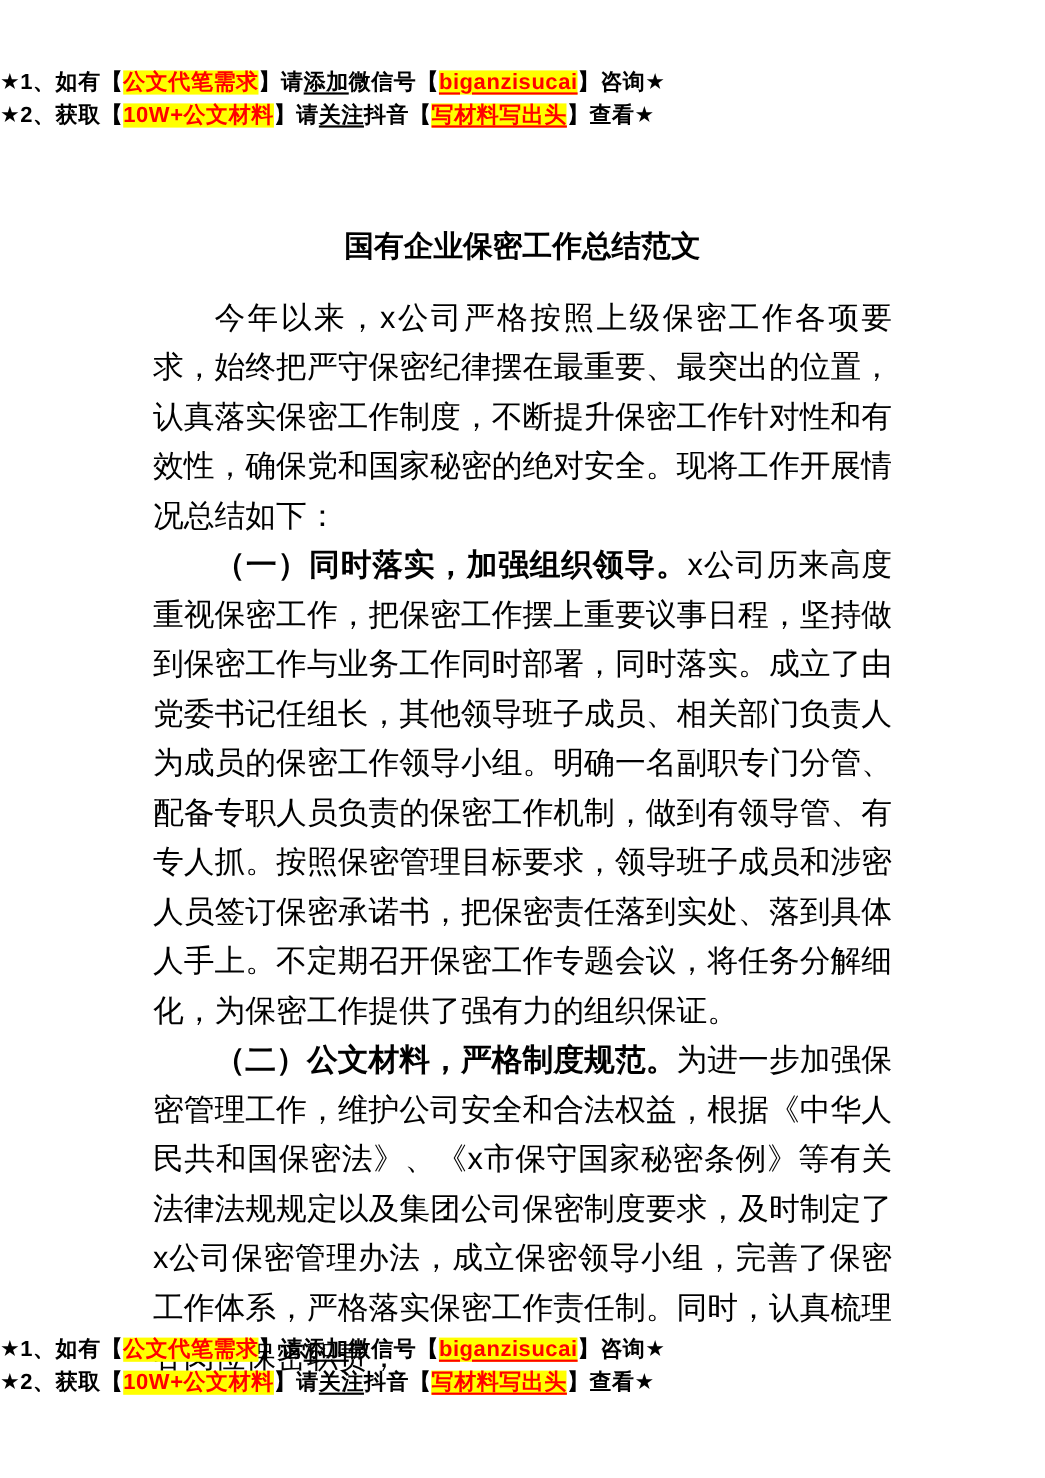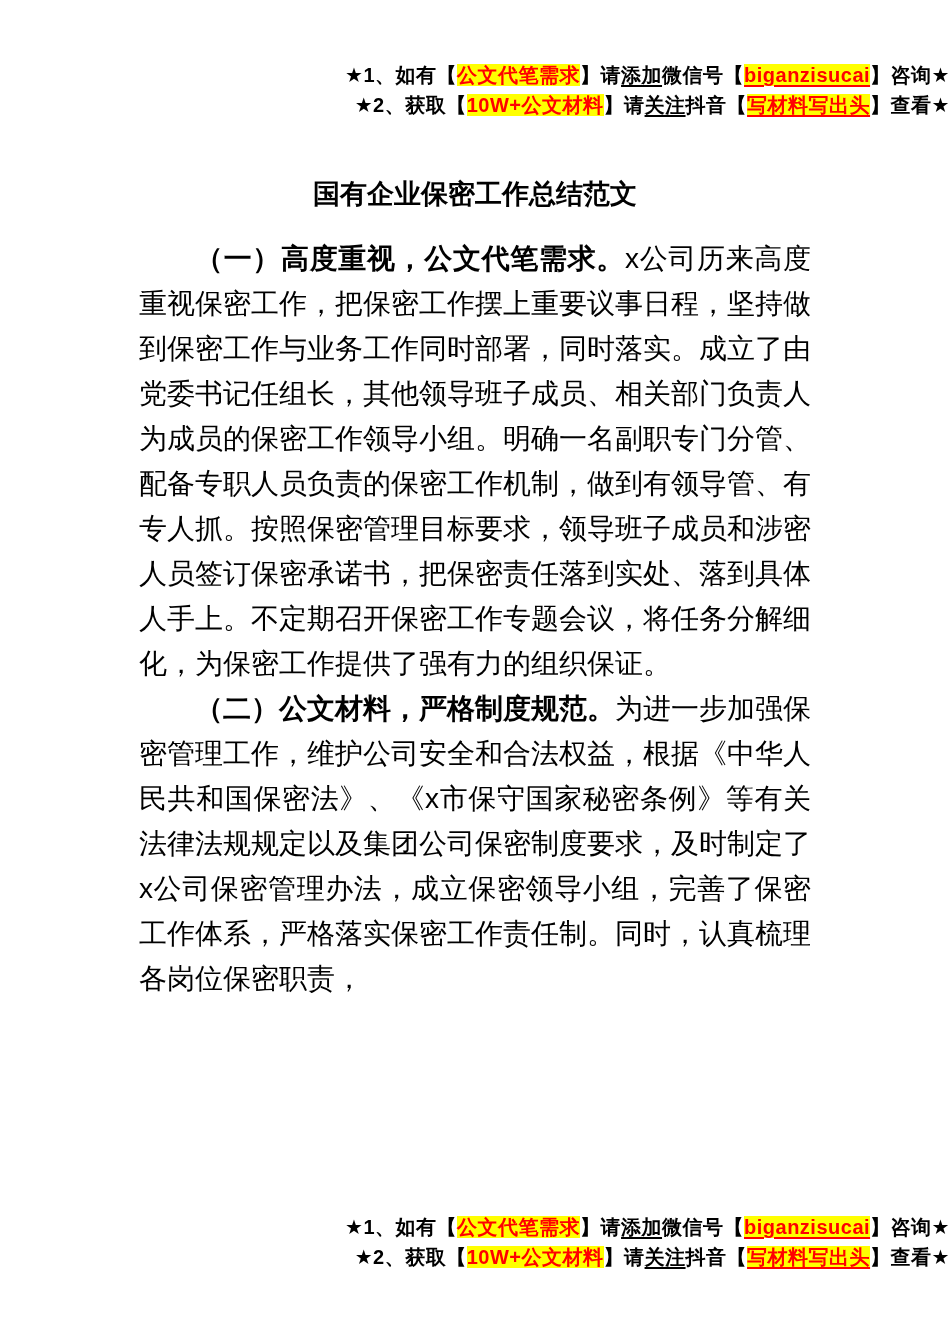--- a/index.html
+++ b/index.html
@@ -18,33 +18,33 @@
     width:950px;
     height:1344px;
     background:#ffffff;
     overflow:hidden;
     margin:0 auto;
   }
   .promo{
     position:absolute;
     left:0;
     width:100%;
-    text-align:right;
+    text-align:left;
     font-weight:bold;
     font-size:20px;
     line-height:30px;
     letter-spacing:0.5px;
   }
   .promo-top{top:60px;}
   .promo-bottom{top:1212px;}
   .promo .line{white-space:nowrap;}
   .content{
     position:absolute;
     left:139px;
-    top:170px;
+    top:200px;
     width:672px;
   }
   .doc-title{
     font-size:27px;
     font-weight:bold;
     text-align:center;
     line-height:48px;
     margin:0 0 18px 0;
   }
   .para{
@@ -72,21 +72,22 @@
 
 <div class="page">
 
   <div class="promo promo-top">
     <div class="line"><span>★1、如有【</span><span class="hl-red">公文代笔需求</span><span>】请</span><span class="u">添加</span><span>微信号【</span><span class="hl-red u">biganzisucai</span><span>】咨询★</span></div>
     <div class="line"><span>★2、获取【</span><span class="hl-red">10W+公文材料</span><span>】请</span><span class="u">关注</span><span>抖音【</span><span class="hl-red u">写材料写出头</span><span>】查看★</span></div>
   </div>
 
   <div class="content">
     <h1 class="doc-title">国有企业保密工作总结范文</h1>
-    <p class="para"><span class="b">（一）高度重视，公文代笔需求。</span><span>x公司历来高度重视保密工作，把保密工作摆上重要议事日程，坚持做到保密工作与业务工作同时部署，同时落实。成立了由党委书记任组长，其他领导班子成员、相关部门负责人为成员的保密工作领导小组。明确一名副职专门分管、配备专职人员负责的保密工作机制，做到有领导管、有专人抓。按照保密管理目标要求，领导班子成员和涉密人员签订保密承诺书，把保密责任落到实处、落到具体人手上。不定期召开保密工作专题会议，将任务分解细化，为保密工作提供了强有力的组织保证。</span></p>
+    <p class="para"><span>今年以来，x公司严格按照上级保密工作各项要求，始终把严守保密纪律摆在最重要、最突出的位置，认真落实保密工作制度，不断提升保密工作针对性和有效性，确保党和国家秘密的绝对安全。现将工作开展情况总结如下：</span></p>
+    <p class="para"><span class="b">（一）同时落实，加强组织领导。</span><span>x公司历来高度重视保密工作，把保密工作摆上重要议事日程，坚持做到保密工作与业务工作同时部署，同时落实。成立了由党委书记任组长，其他领导班子成员、相关部门负责人为成员的保密工作领导小组。明确一名副职专门分管、配备专职人员负责的保密工作机制，做到有领导管、有专人抓。按照保密管理目标要求，领导班子成员和涉密人员签订保密承诺书，把保密责任落到实处、落到具体人手上。不定期召开保密工作专题会议，将任务分解细化，为保密工作提供了强有力的组织保证。</span></p>
     <p class="para"><span class="b">（二）公文材料，严格制度规范。</span><span>为进一步加强保密管理工作，维护公司安全和合法权益，根据《中华人民共和国保密法》、《x市保守国家秘密条例》等有关法律法规规定以及集团公司保密制度要求，及时制定了x公司保密管理办法，成立保密领导小组，完善了保密工作体系，严格落实保密工作责任制。同时，认真梳理各岗位保密职责，</span></p>
   </div>
 
   <div class="promo promo-bottom">
     <div class="line"><span>★1、如有【</span><span class="hl-red">公文代笔需求</span><span>】请</span><span class="u">添加</span><span>微信号【</span><span class="hl-red u">biganzisucai</span><span>】咨询★</span></div>
     <div class="line"><span>★2、获取【</span><span class="hl-red">10W+公文材料</span><span>】请</span><span class="u">关注</span><span>抖音【</span><span class="hl-red u">写材料写出头</span><span>】查看★</span></div>
   </div>
 
 </div>
 

